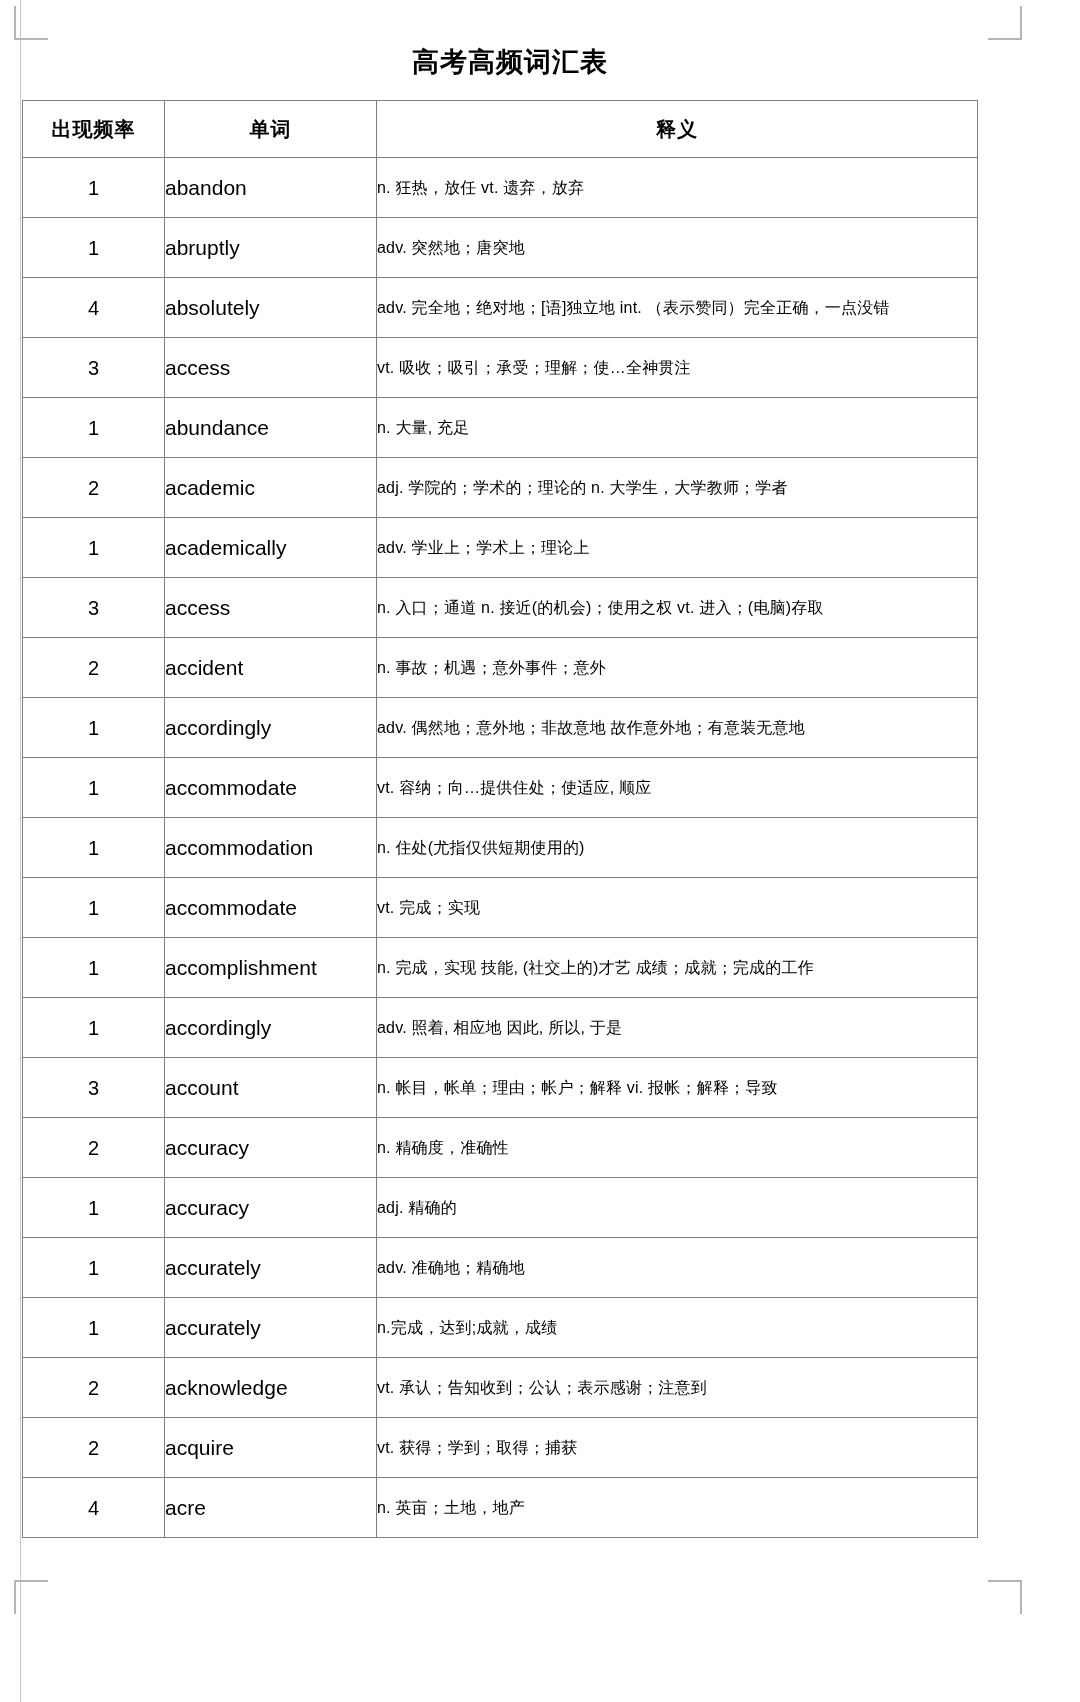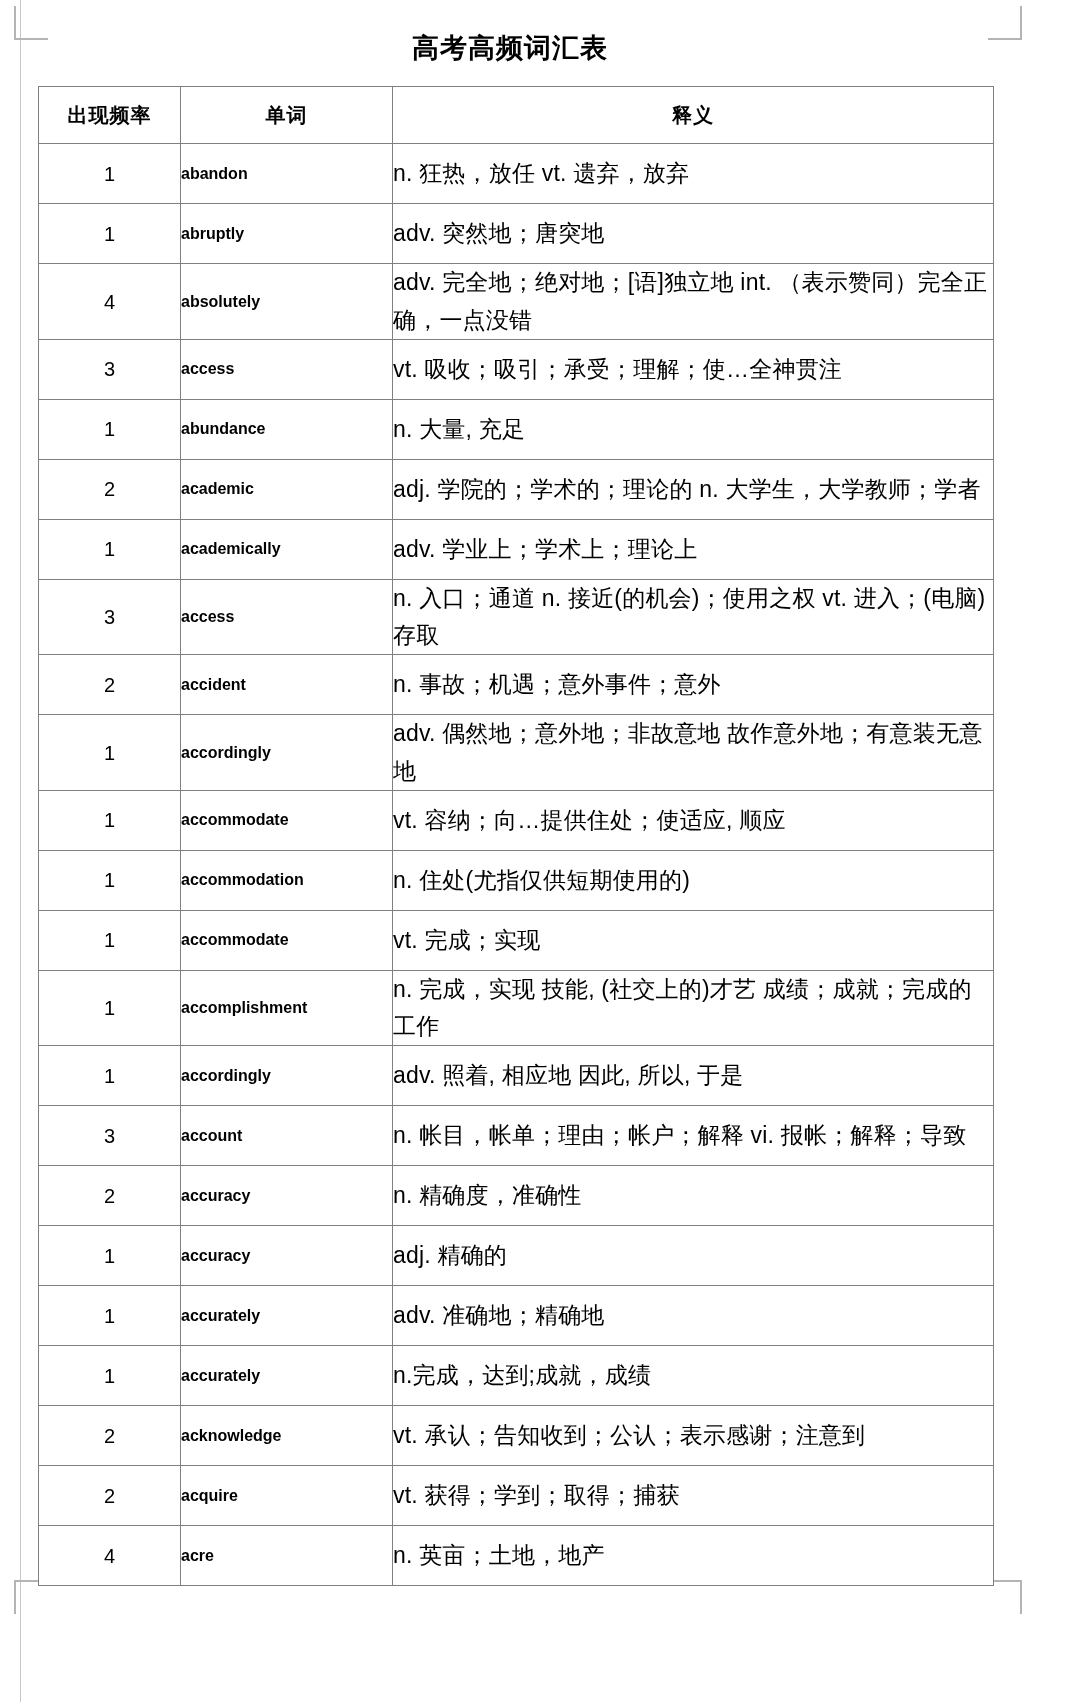--- a/index.html
+++ b/index.html
@@ -68,31 +68,31 @@
     width: 1040px;
   }
 
   .doc-title {
     text-align: center;
     font-size: 27px;
     font-weight: bold;
     letter-spacing: 1px;
     color: #000;
     margin: 0;
-    padding-top: 32px;
+    padding-top: 46px;
     padding-bottom: 22px;
     padding-right: 60px;
     line-height: 1.2;
   }
 
   table.vocab {
     border-collapse: collapse;
     table-layout: fixed;
     width: 955px;
-    margin-left: 18px;
+    margin-left: 2px;
     background: #ffffff;
   }
 
   table.vocab td,
   table.vocab th {
     border: 1.5px solid #808080;
     padding: 0;
     vertical-align: middle;
     background: #ffffff;
   }
@@ -109,27 +109,26 @@
   col.c-freq { width: 142px; }
   col.c-word { width: 212px; }
   col.c-def  { width: 601px; }
 
   td.freq {
     text-align: center;
     font-size: 20px;
     line-height: 1.5;
   }
   td.word {
-    font-size: 16px;
+    font-size: 21px;
     padding-left: 16px;
     line-height: 1.5;
-    font-weight: bold;
   }
   td.def {
-    font-size: 23px;
+    font-size: 16px;
     padding: 12px 14px 12px 14px;
     line-height: 1.62;
     letter-spacing: 0.2px;
   }
 
   tbody tr { height: 60px; }
 </style>
 </head>
 <body>
 

